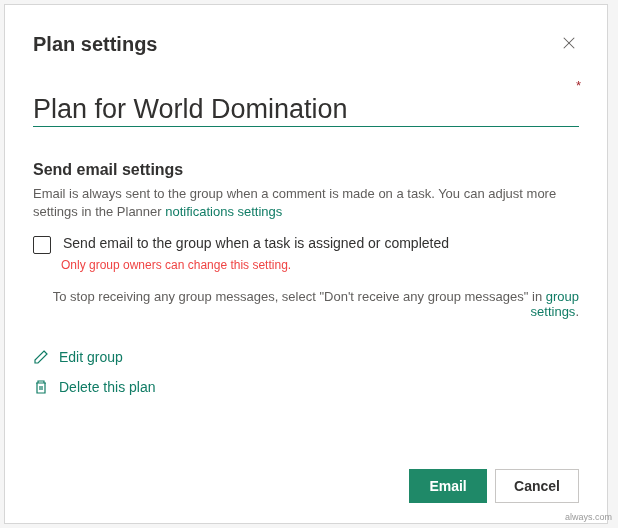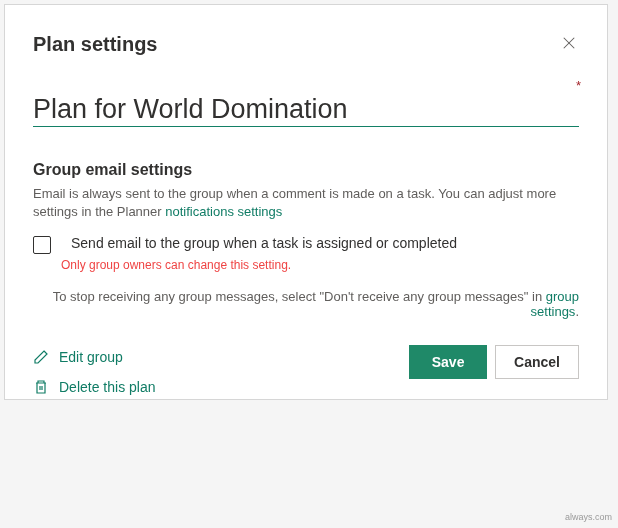--- a/index.html
+++ b/index.html
@@ -11,21 +11,21 @@
       font-family: "Segoe UI", -apple-system, BlinkMacSystemFont, sans-serif;
       background: #f5f5f5;
       width: 618px;
       height: 528px;
       position: relative;
     }
     .dialog {
       background: #fff;
       border: 1px solid #d6d6d6;
       width: 604px;
-      height: 396px;
+      height: 520px;
       margin: 4px;
       padding: 28px 28px 20px 28px;
       position: relative;
       display: flex;
       flex-direction: column;
     }
     .dialog-header {
       display: flex;
       justify-content: space-between;
       align-items: flex-start;
@@ -80,21 +80,21 @@
       margin-bottom: 14px;
     }
     .link {
       color: #107c65;
       text-decoration: none;
       cursor: pointer;
     }
     .checkbox-row {
       display: flex;
       align-items: flex-start;
-      gap: 20px;
+      gap: 12px;
       margin-bottom: 4px;
     }
     .checkbox {
       width: 18px;
       height: 18px;
       border: 1px solid #323130;
       border-radius: 2px;
       flex-shrink: 0;
       margin-top: 1px;
       cursor: pointer;
@@ -176,21 +176,21 @@
         <line x1="14" y1="2" x2="2" y2="14"></line>
       </svg>
     </div>
   </div>
 
   <div class="plan-name-wrap">
     <span class="required-star">*</span>
     <input class="plan-name-input" type="text" value="Plan for World Domination" style="">
   </div>
 
-  <div class="section-heading">Group email settings</div>
+  <div class="section-heading">Send email settings</div>
 
   <div class="desc-text">
     <span>Email is always sent to the group when a comment is made on a task. You can adjust more settings in the Planner </span><a class="link">notifications settings</a>
   </div>
 
   <div class="checkbox-row">
     <div class="checkbox"></div>
     <div class="checkbox-label">Send email to the group when a task is assigned or completed</div>
   </div>
   <div class="hint-text">Only group owners can change this setting.</div>
@@ -207,19 +207,19 @@
   </div>
 
   <div class="action-link-row">
     <svg viewBox="0 0 16 16" fill="none" stroke="#107c65" stroke-width="1.2">
       <path d="M3 4 L13 4 M5 4 L5 2 L11 2 L11 4 M4 4 L4 14 L12 14 L12 4 M7 7 L7 11 M9 7 L9 11"></path>
     </svg>
     <span>Delete this plan</span>
   </div>
 
   <div class="footer">
-    <button class="btn btn-primary">Save</button>
+    <button class="btn btn-primary">Email</button>
     <button class="btn btn-secondary">Cancel</button>
   </div>
 
 </div>
 
 <div class="watermark">always.com</div>
 
 </body></html>

